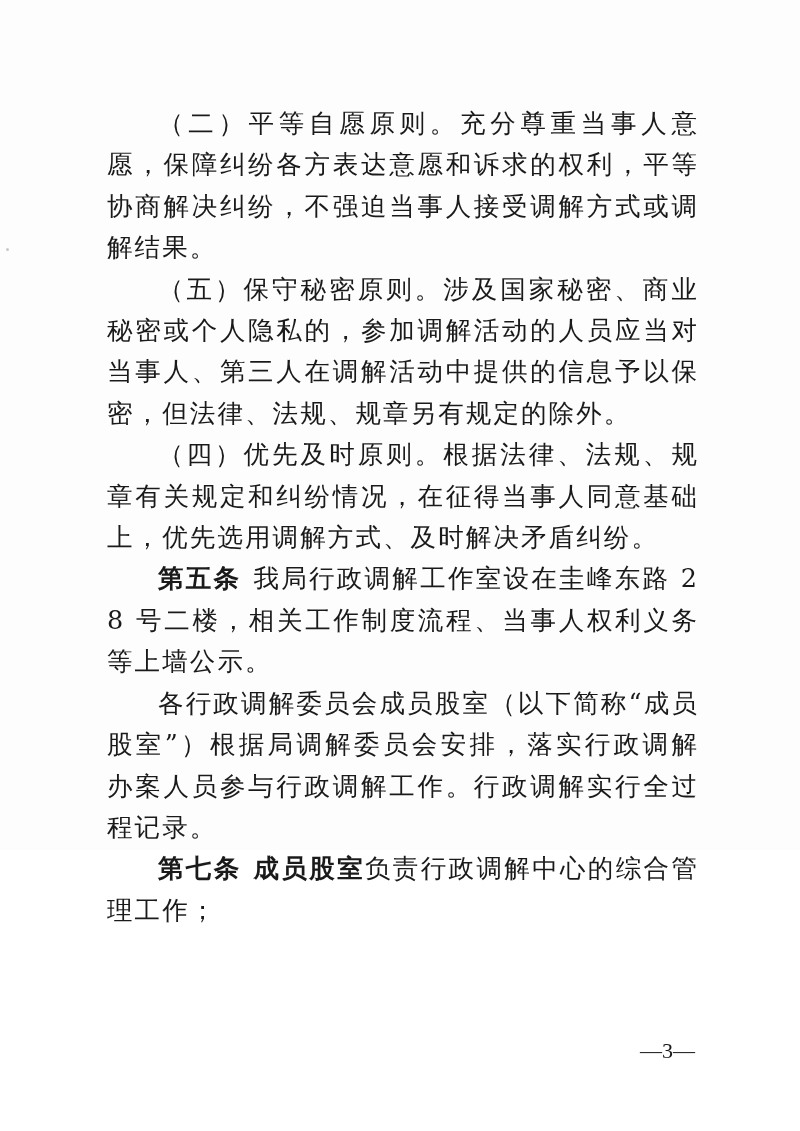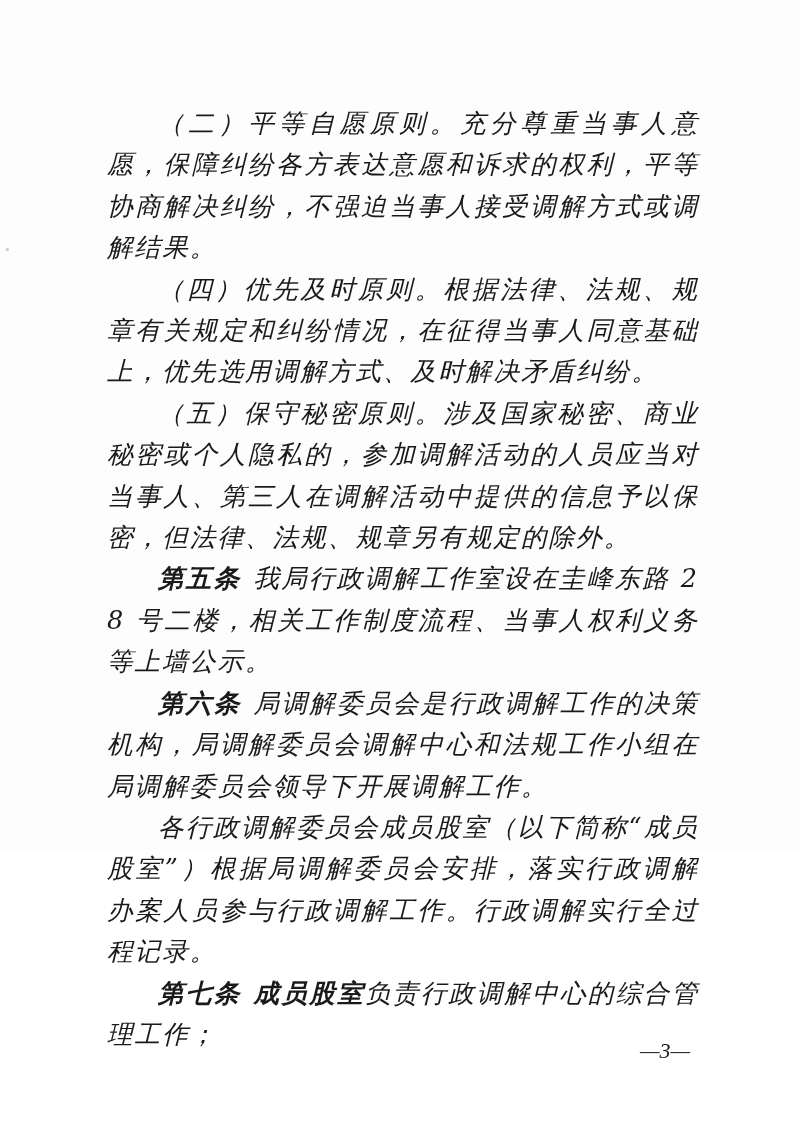--- a/index.html
+++ b/index.html
@@ -15,21 +15,20 @@
       font-family: "DejaVu Serif", "Liberation Serif", serif;
       color: #1a1a1a;
     }
     .page {
       position: absolute;
       left: 0;
       top: 0;
       width: 800px;
       height: 850px;
       background: #fdfdfd;
-      font-style: italic;
     }
     .content {
       position: absolute;
       left: 107px;
       top: 103px;
       width: 592px;
     }
     .para {
       margin: 0;
       font-size: 25.5px;
@@ -70,30 +69,27 @@
 <body>
 
 <div class="page">
   <span class="edge-mark" style="top:248px"></span>
 
   <div class="content">
     <p class="para">
       <span>（二）平等自愿原则。充分尊重当事人意愿，保障纠纷各方表达意愿和诉求的权利，平等协商解决纠纷，不强迫当事人接受调解方式或调解结果。</span>
     </p>
     <p class="para">
+      <span>（五）保守秘密原则。涉及国家秘密、商业秘密或个人隐私的，参加调解活动的人员应当对当事人、第三人在调解活动中提供的信息予以保密，但法律、法规、规章另有规定的除外。</span>
+    </p>
+    <p class="para">
       <span>（四）优先及时原则。根据法律、法规、规章有关规定和纠纷情况，在征得当事人同意基础上，优先选用调解方式、及时解决矛盾纠纷。</span>
     </p>
     <p class="para">
-      <span>（五）保守秘密原则。涉及国家秘密、商业秘密或个人隐私的，参加调解活动的人员应当对当事人、第三人在调解活动中提供的信息予以保密，但法律、法规、规章另有规定的除外。</span>
-    </p>
-    <p class="para">
       <span class="article-head">第五条</span><span>我局行政调解工作室设在圭峰东路 28 号二楼，相关工作制度流程、当事人权利义务等上墙公示。</span>
-    </p>
-    <p class="para">
-      <span class="article-head">第六条</span><span>局调解委员会是行政调解工作的决策机构，局调解委员会调解中心和法规工作小组在局调解委员会领导下开展调解工作。</span>
     </p>
     <p class="para">
       <span>各行政调解委员会成员股室（以下简称“成员股室”）根据局调解委员会安排，落实行政调解办案人员参与行政调解工作。行政调解实行全过程记录。</span>
     </p>
     <p class="para">
       <span class="article-head">第七条</span><span class="bold">成员股室</span><span>负责行政调解中心的综合管理工作；</span>
     </p>
   </div>
 
   <div class="page-number">—3—</div>

